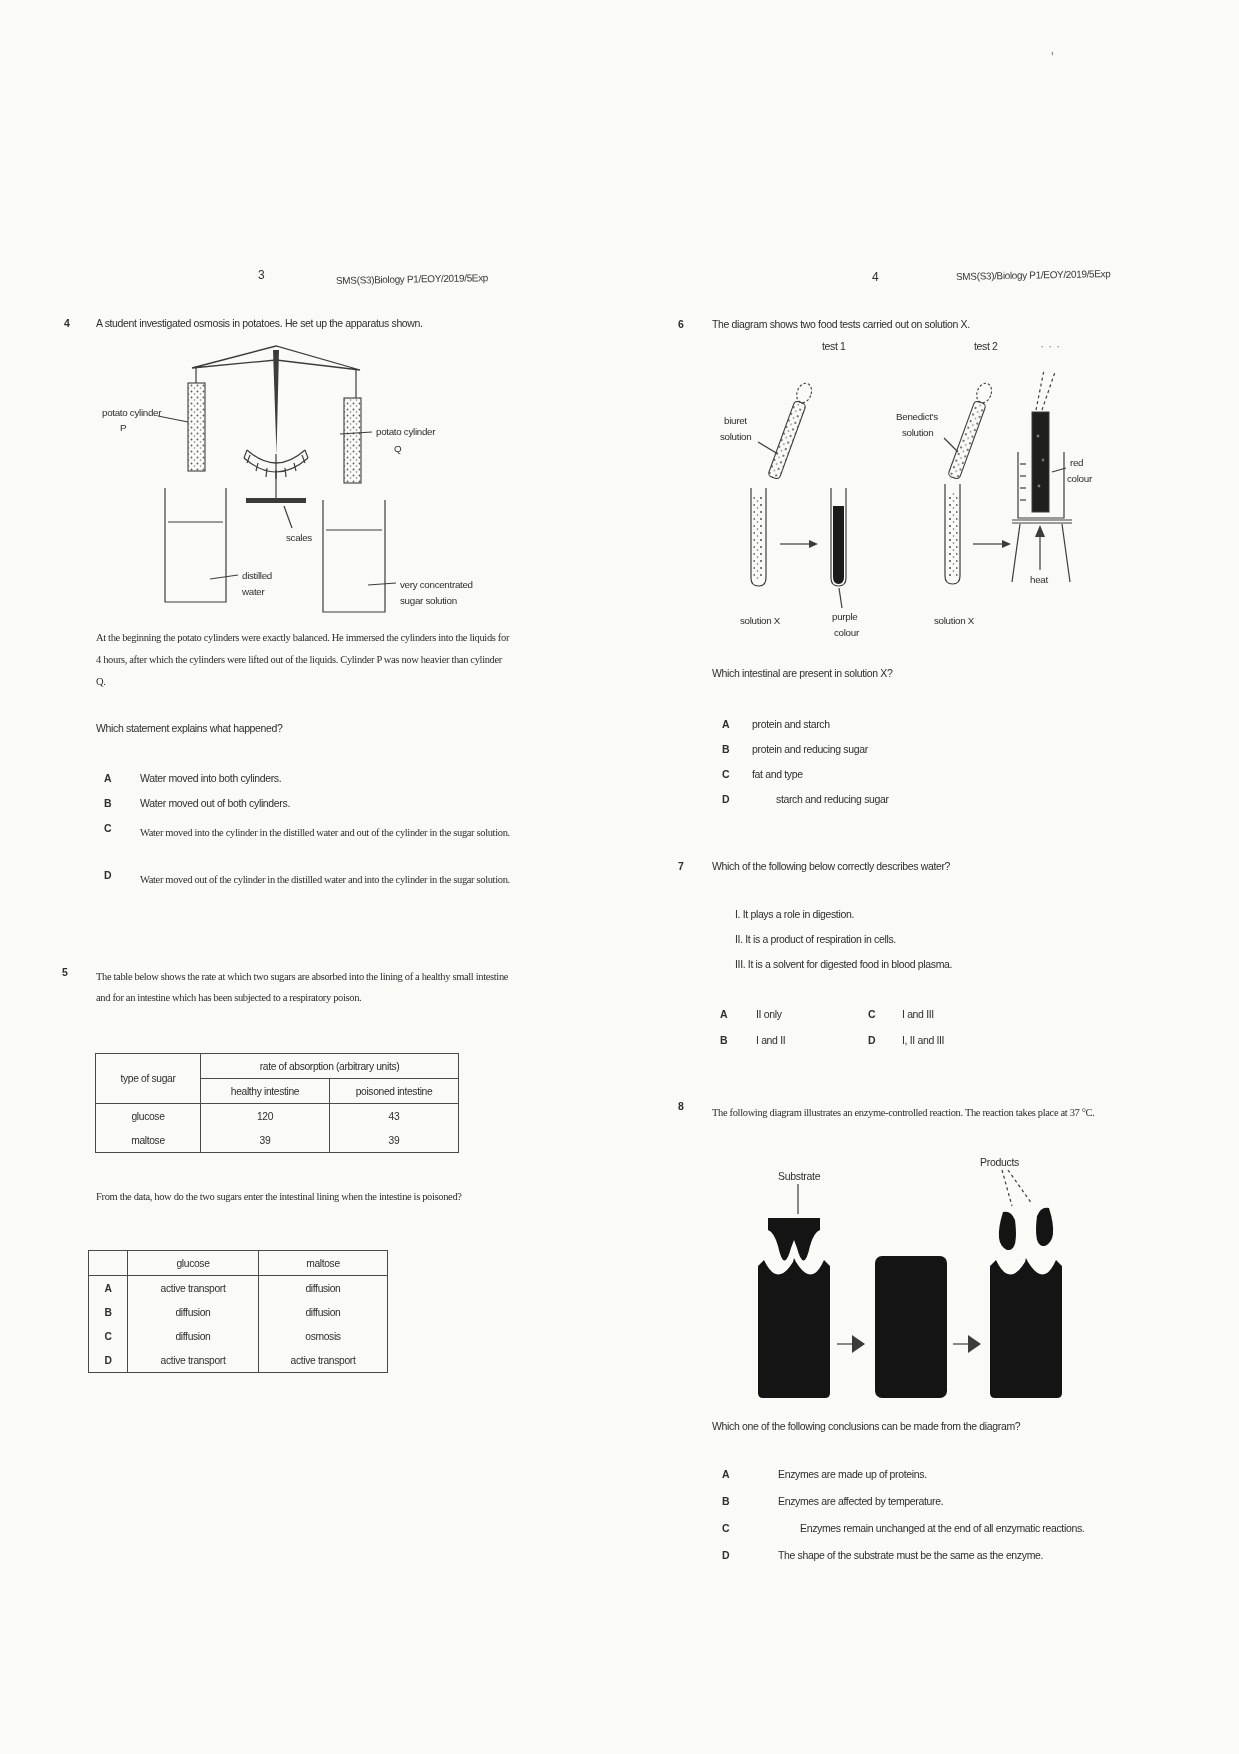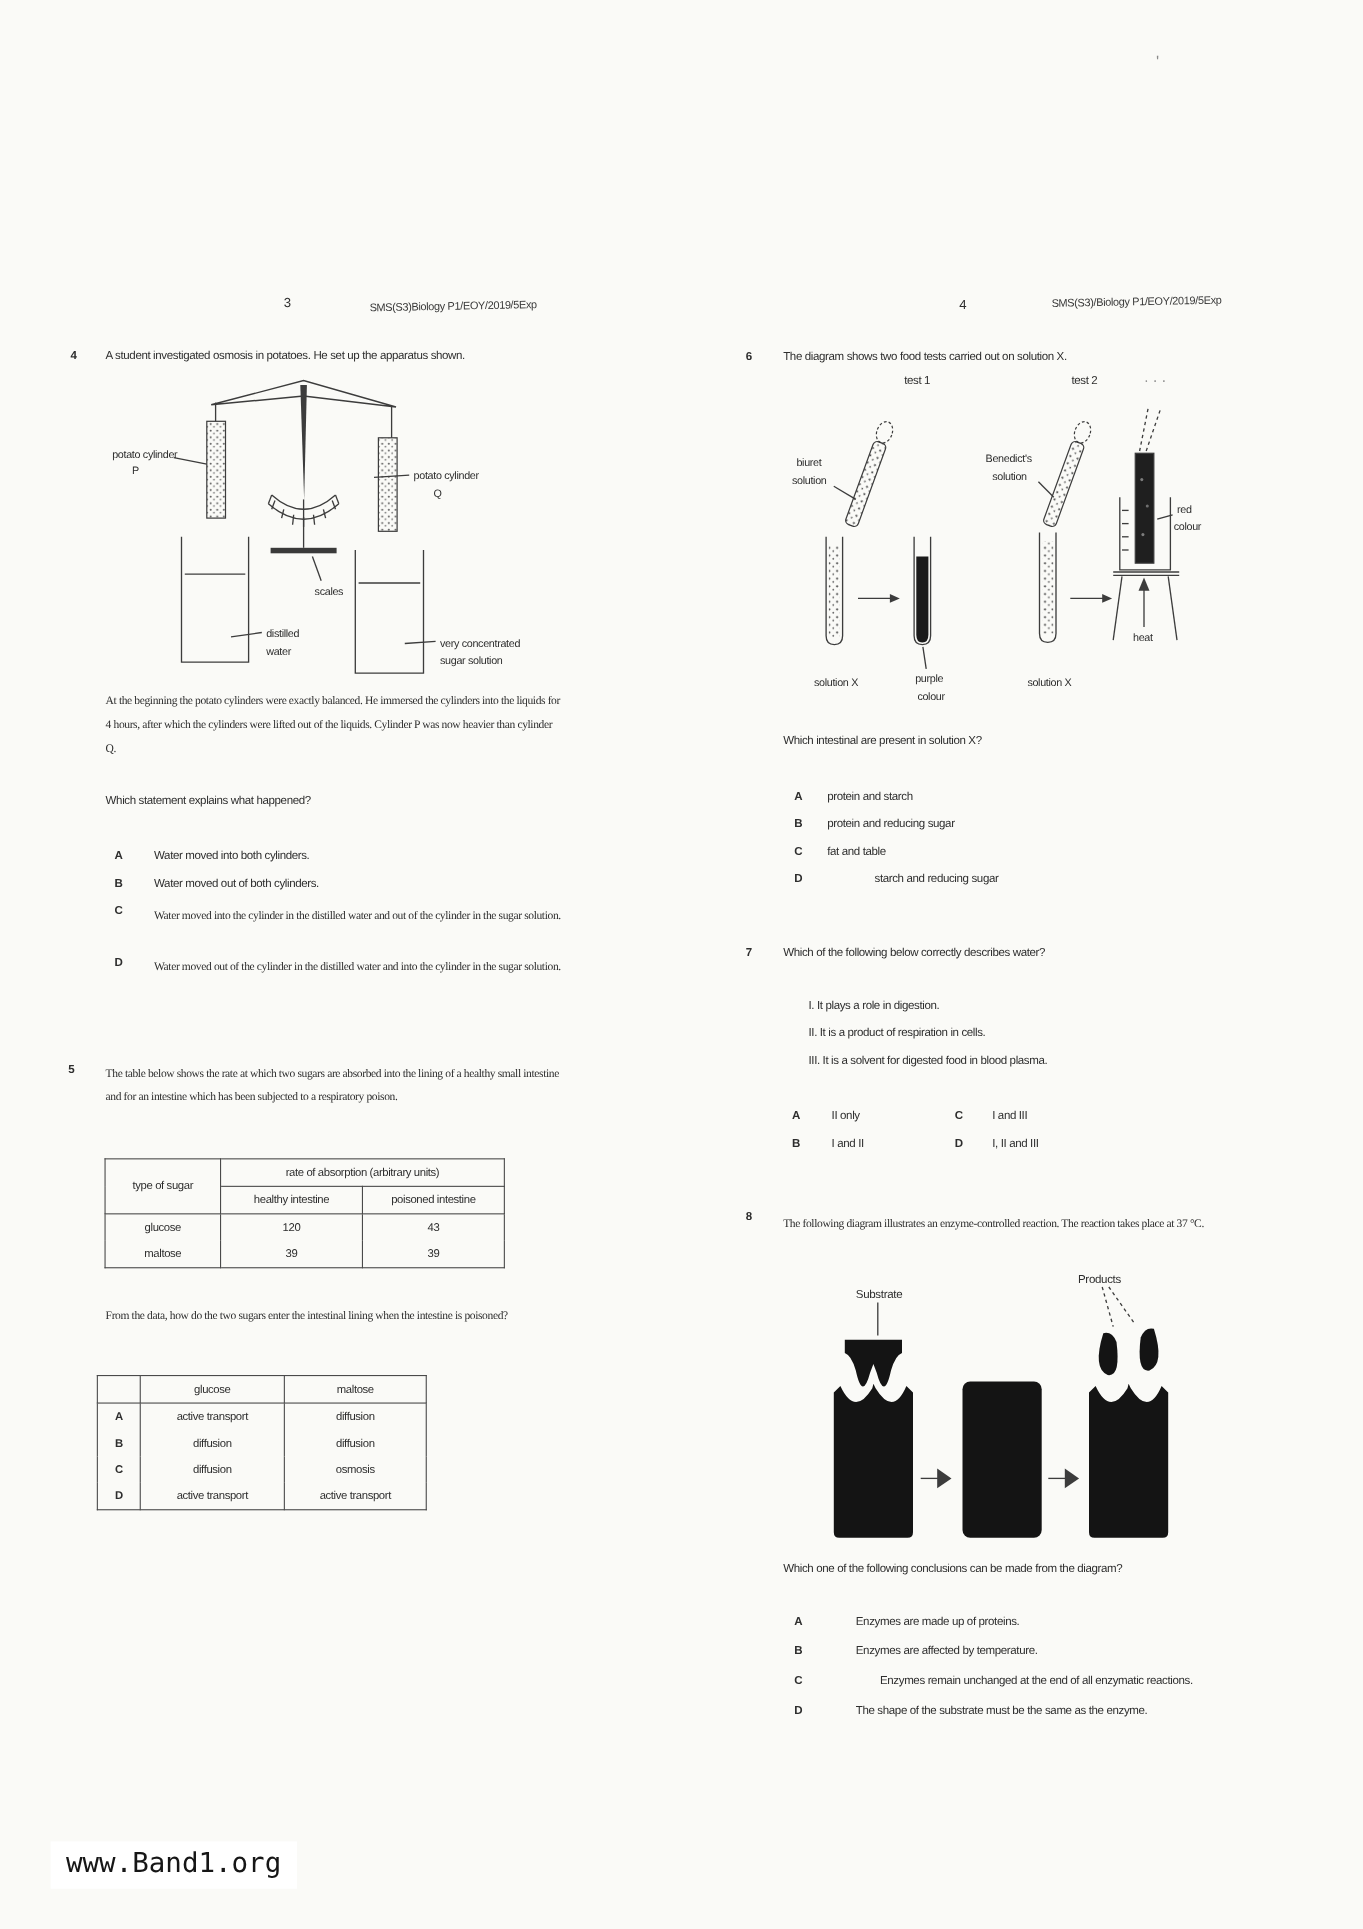--- a/index.html
+++ b/index.html
@@ -244,23 +244,23 @@
         <text class="svgt" x="427" y="126">colour</text>
         <text class="svgt" x="390" y="227">heat</text>
       </svg>
 
       <div class="t" style="left:712px; top:667px;">Which intestinal are present in solution X?</div>
       <div class="t num" style="left:722px; top:718px;">A</div>
       <div class="t" style="left:752px; top:718px;">protein and starch</div>
       <div class="t num" style="left:722px; top:743px;">B</div>
       <div class="t" style="left:752px; top:743px;">protein and reducing sugar</div>
       <div class="t num" style="left:722px; top:768px;">C</div>
-      <div class="t" style="left:752px; top:768px;">fat and table</div>
+      <div class="t" style="left:752px; top:768px;">fat and type</div>
       <div class="t num" style="left:722px; top:793px;">D</div>
-      <div class="t" style="left:795px; top:793px;">starch and reducing sugar</div>
+      <div class="t" style="left:776px; top:793px;">starch and reducing sugar</div>
 
       <div class="t num" style="left:678px; top:860px;">7</div>
       <div class="t" style="left:712px; top:860px;">Which of the following below correctly describes water?</div>
       <div class="t" style="left:735px; top:908px;">I. It plays a role in digestion.</div>
       <div class="t" style="left:735px; top:933px;">II. It is a product of respiration in cells.</div>
       <div class="t" style="left:735px; top:958px;">III. It is a solvent for digested food in blood plasma.</div>
       <div class="t num" style="left:720px; top:1008px;">A</div>
       <div class="t" style="left:756px; top:1008px;">II only</div>
       <div class="t num" style="left:720px; top:1034px;">B</div>
       <div class="t" style="left:756px; top:1034px;">I and II</div>
@@ -301,14 +301,13 @@
       <div class="t" style="left:778px; top:1495px;">Enzymes are affected by temperature.</div>
       <div class="t num" style="left:722px; top:1522px;">C</div>
       <div class="t" style="left:778px; top:1522px;margin-left:22px;">Enzymes remain unchanged at the end of all enzymatic reactions.</div>
       <div class="t num" style="left:722px; top:1549px;">D</div>
       <div class="t" style="left:778px; top:1549px;">The shape of the substrate must be the same as the enzyme.</div>
     </div>
 
     <div class="artifact" style="left:1051px; top:48px; font-size:15px;">'</div>
   </div>
 
-  <div class="watermark">www.Band1.org</div>
 </div>
 
 </body></html>

